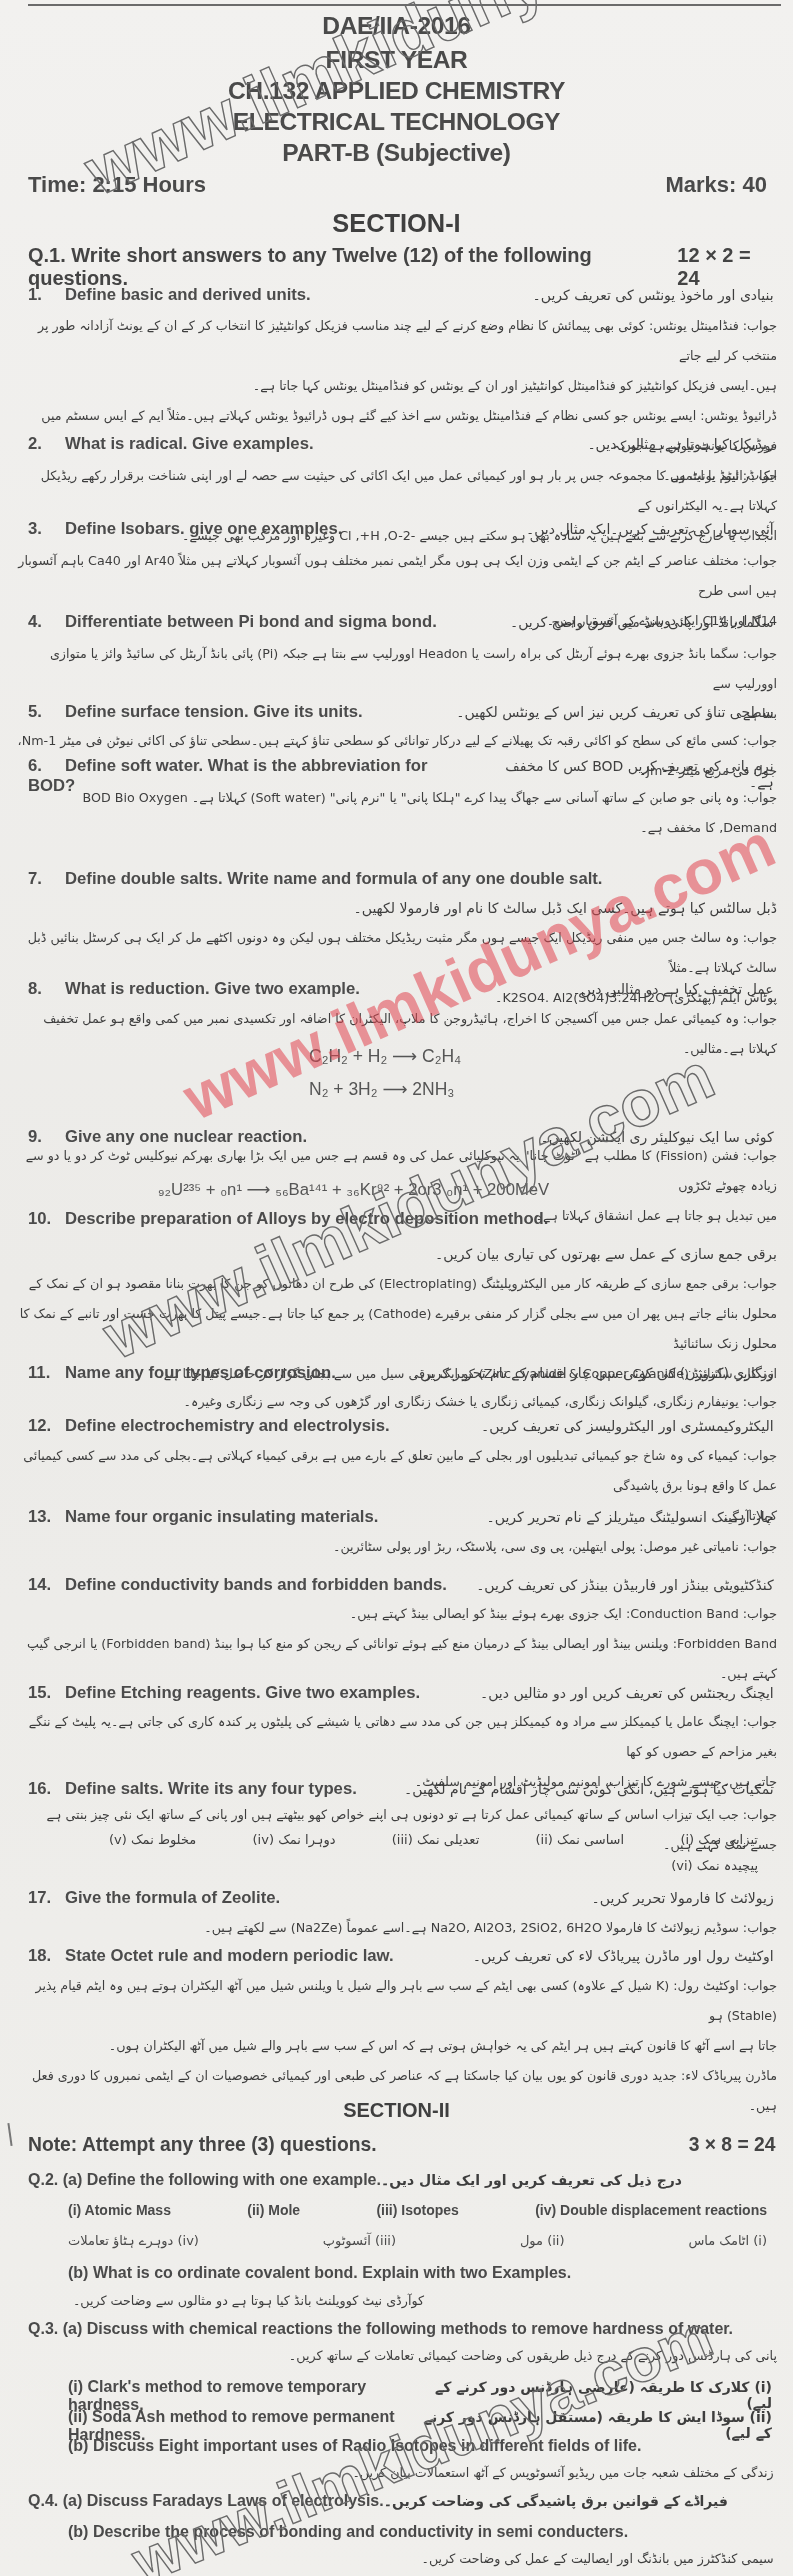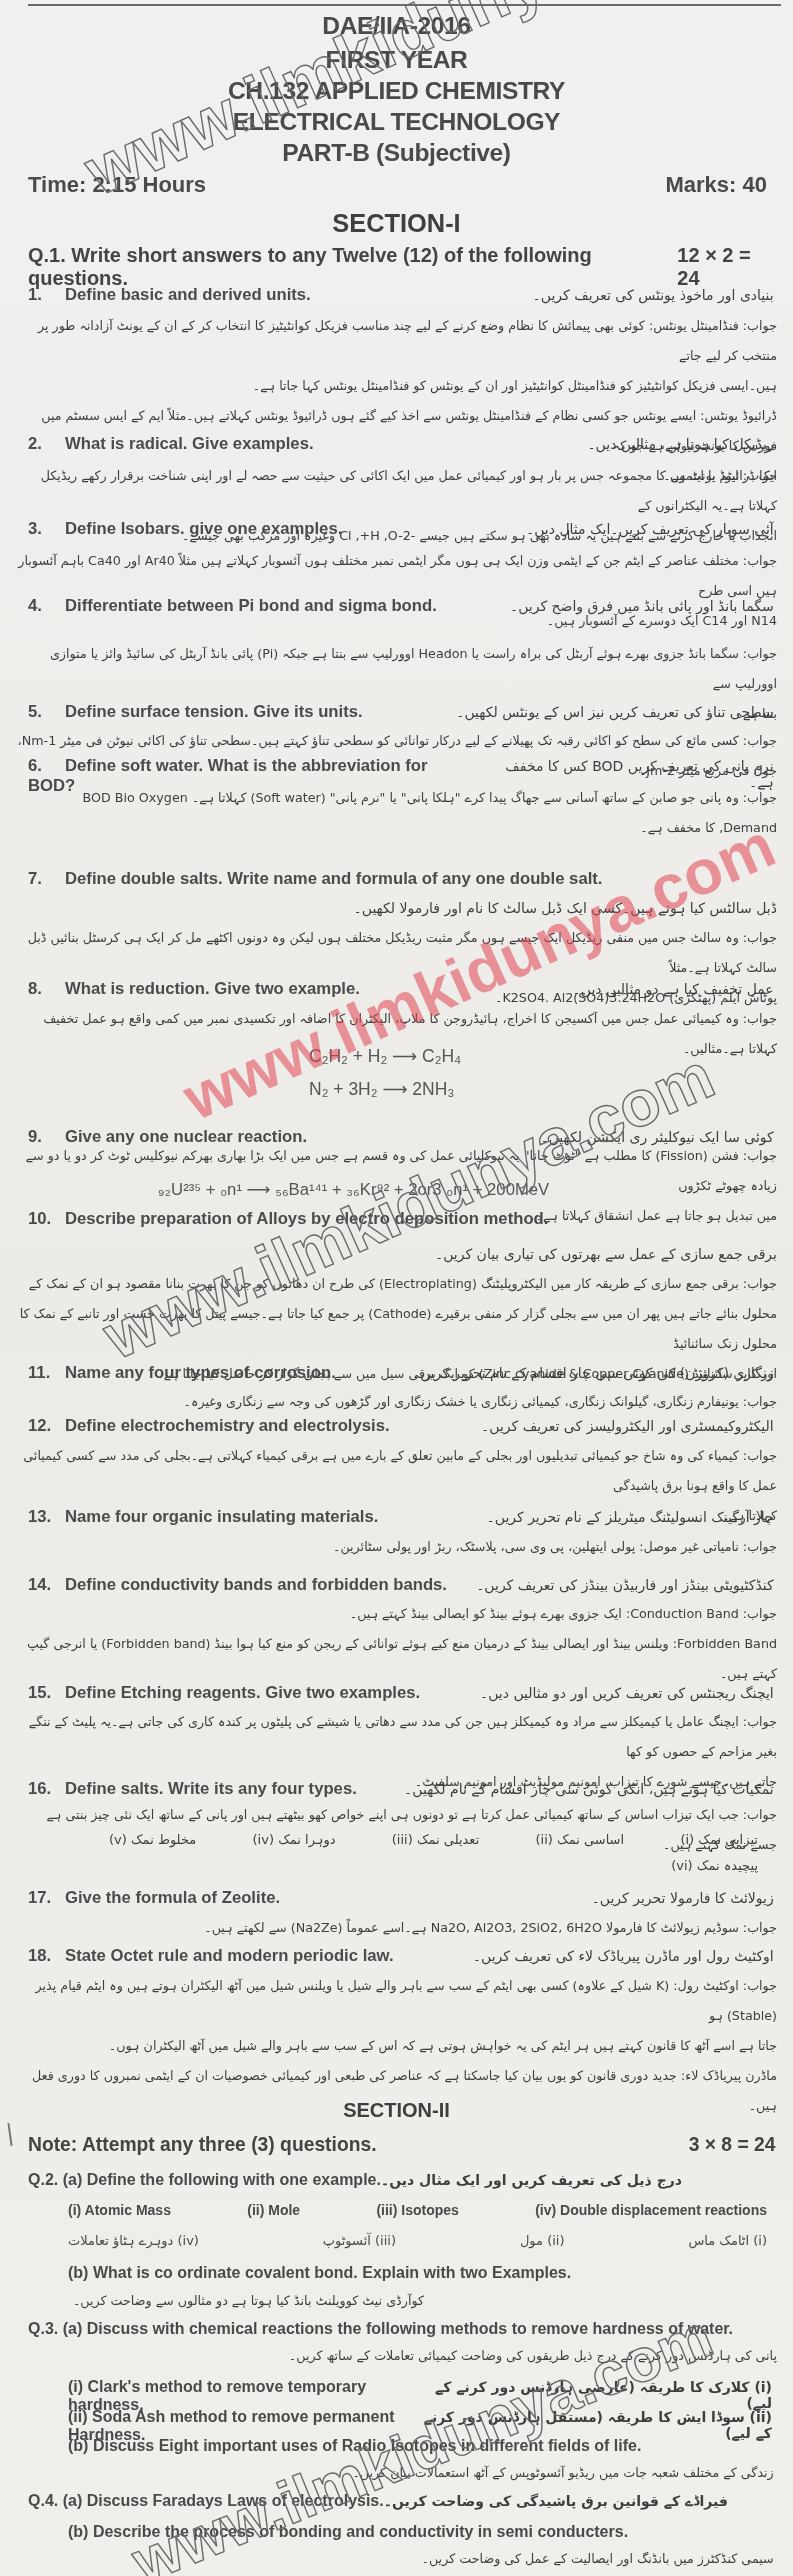--- a/index.html
+++ b/index.html
@@ -119,21 +119,21 @@
 
   <div class="qrow" style="top:519px;">
     <span><span class="qnum">3.</span><span class="qtext">Define Isobars. give one examples.</span></span>
     <span class="urdu urdu-q">آئی سوبار کی تعریف کریں۔ایک مثال دیں۔</span>
   </div>
   <div class="ans" style="top:546px;">
     <div>جواب: مختلف عناصر کے ایٹم جن کے ایٹمی وزن ایک ہی ہوں مگر ایٹمی نمبر مختلف ہوں آئسوبار کہلاتے ہیں مثلاً Ar40 اور Ca40 باہم آئسوبار ہیں اسی طرح</div>
     <div>N14 اور C14 ایک دوسرے کے آئسوبار ہیں۔</div>
   </div>
 
-  <div class="qrow" style="top:596px;gap:44px;">
+  <div class="qrow" style="top:612px;gap:44px;">
     <span><span class="qnum">4.</span><span class="qtext">Differentiate between Pi bond and sigma bond.</span></span>
     <span class="urdu urdu-q">سگما بانڈ اور پائی بانڈ میں فرق واضح کریں۔</span>
   </div>
   <div class="ans" style="top:639px;">
     <div>جواب: سگما بانڈ جزوی بھرے ہوئے آربٹل کی براہ راست یا Headon اوورلیپ سے بنتا ہے جبکہ (Pi) پائی بانڈ آربٹل کی سائیڈ وائز یا متوازی اوورلیپ سے</div>
     <div>بنتا ہے۔</div>
   </div>
 
   <div class="qrow" style="top:702px;">
     <span><span class="qnum">5.</span><span class="qtext">Define surface tension. Give its units.</span></span>

